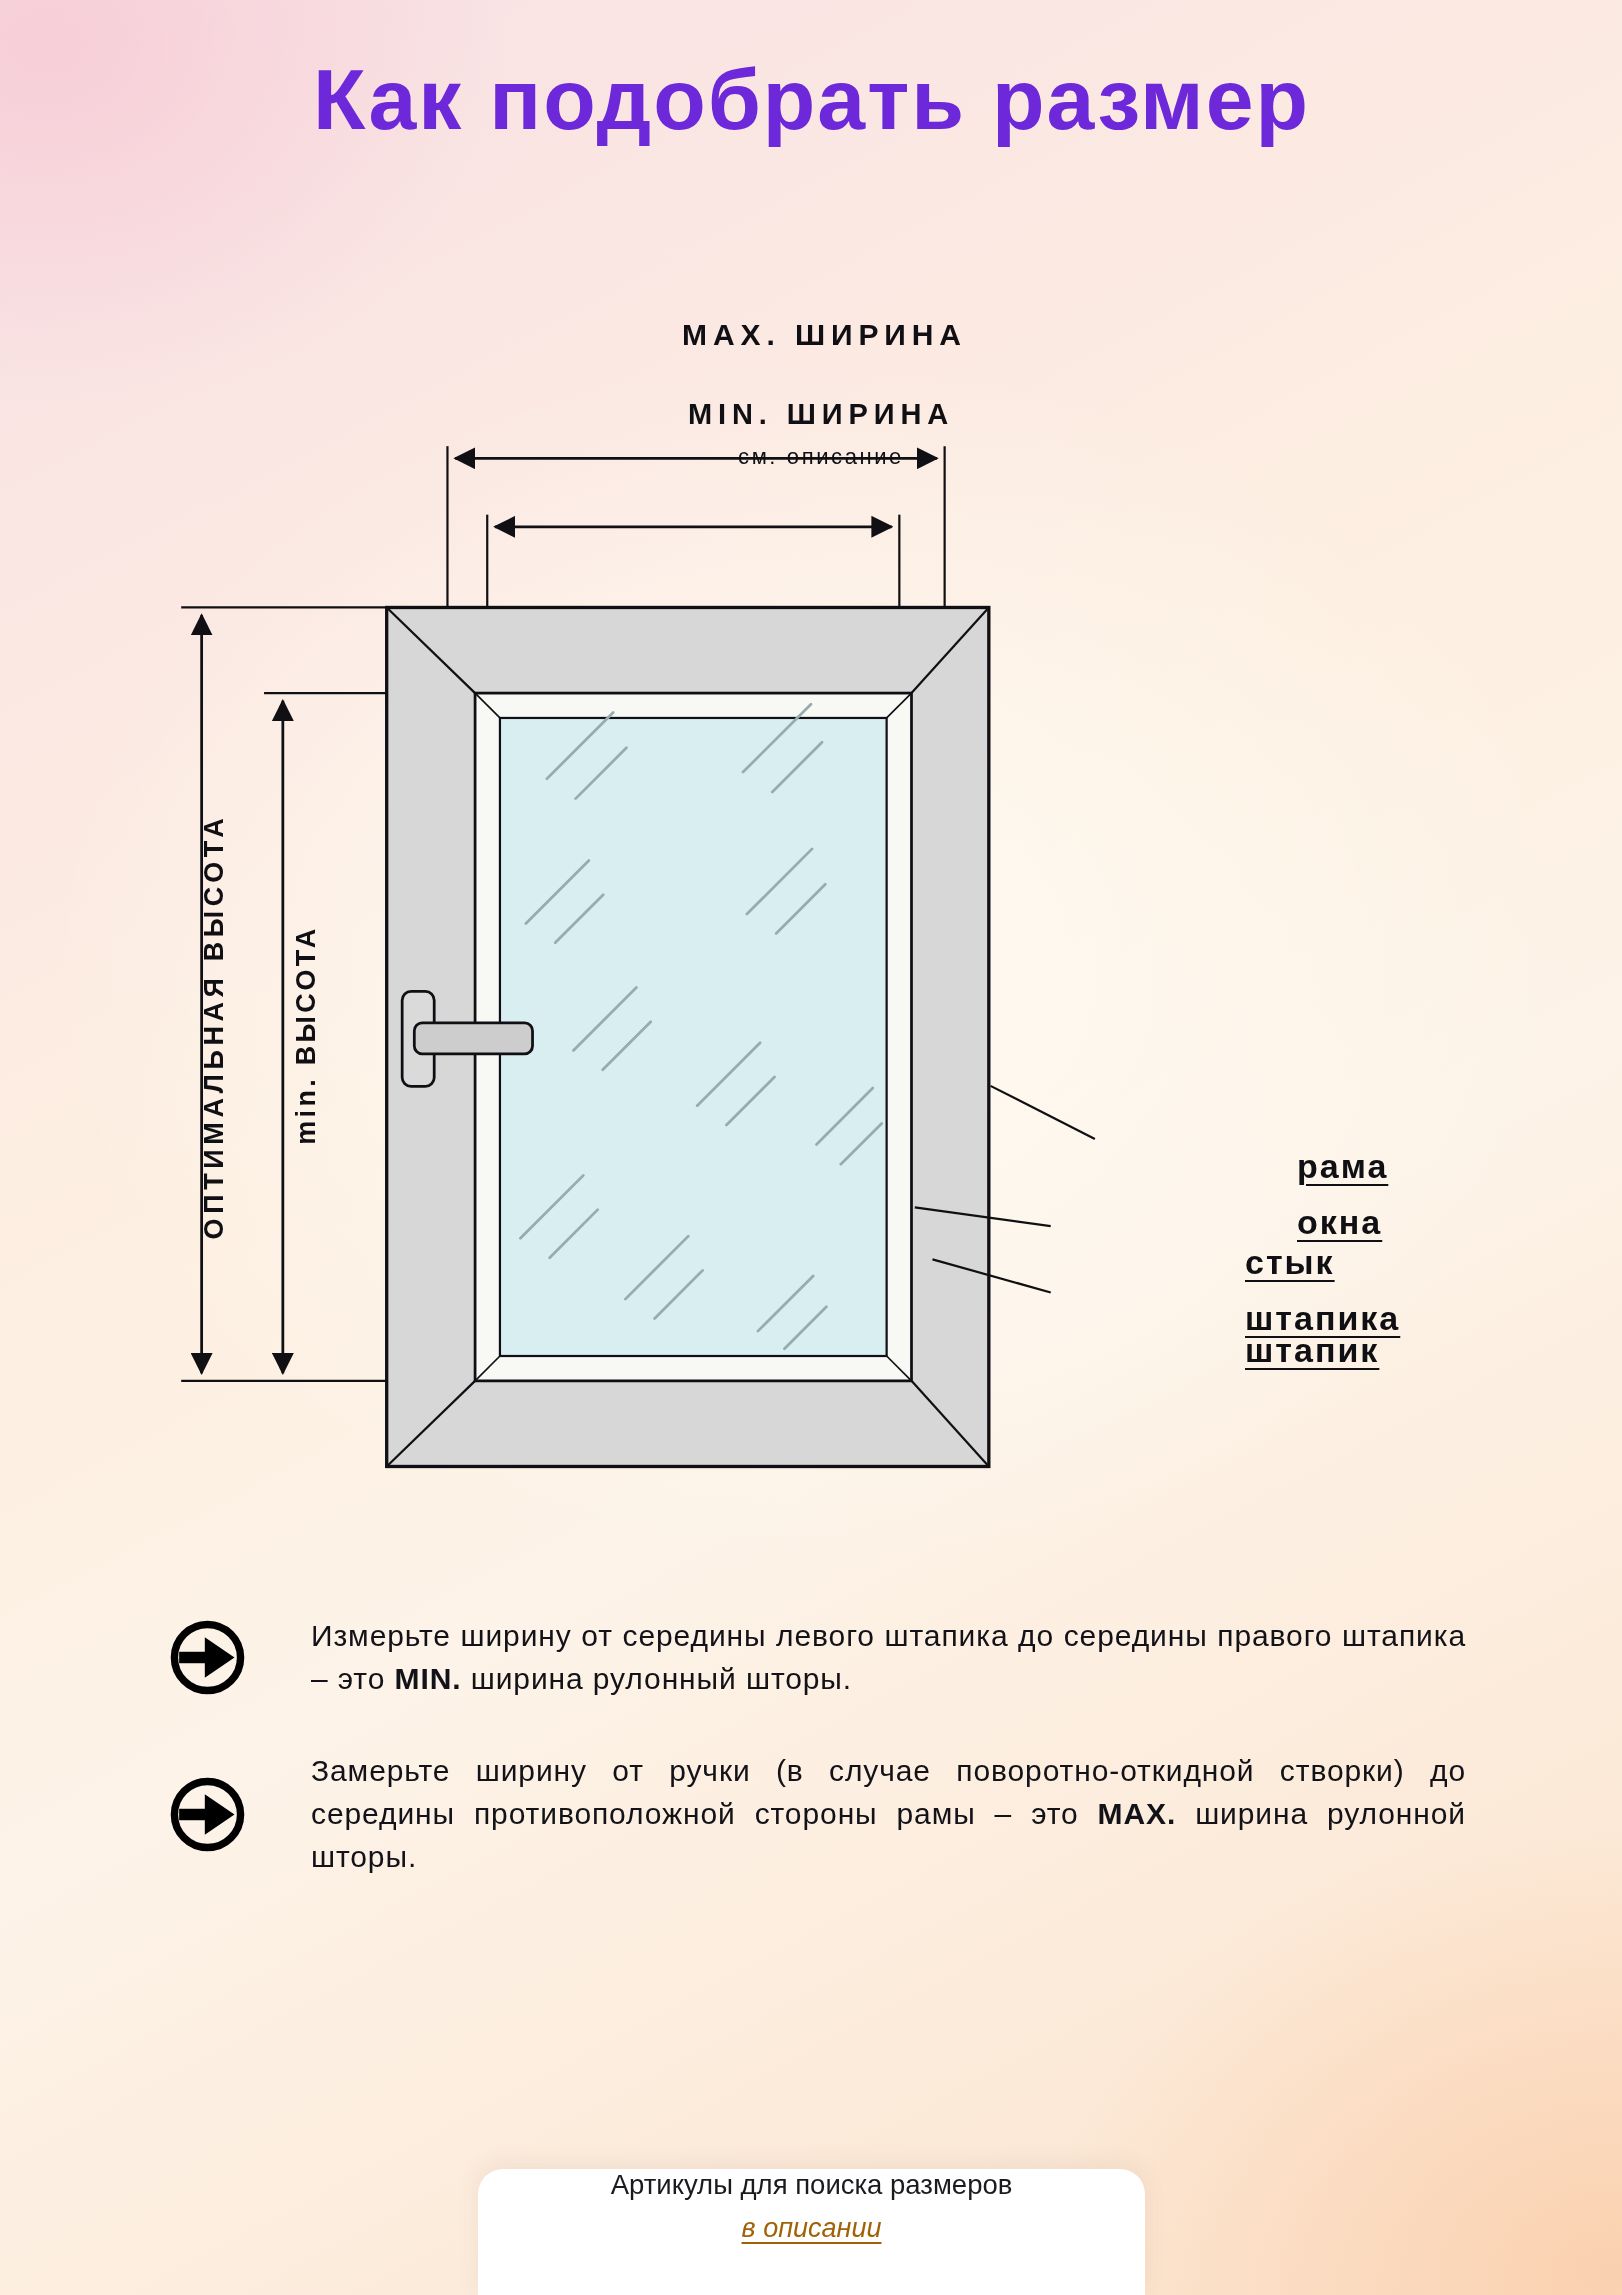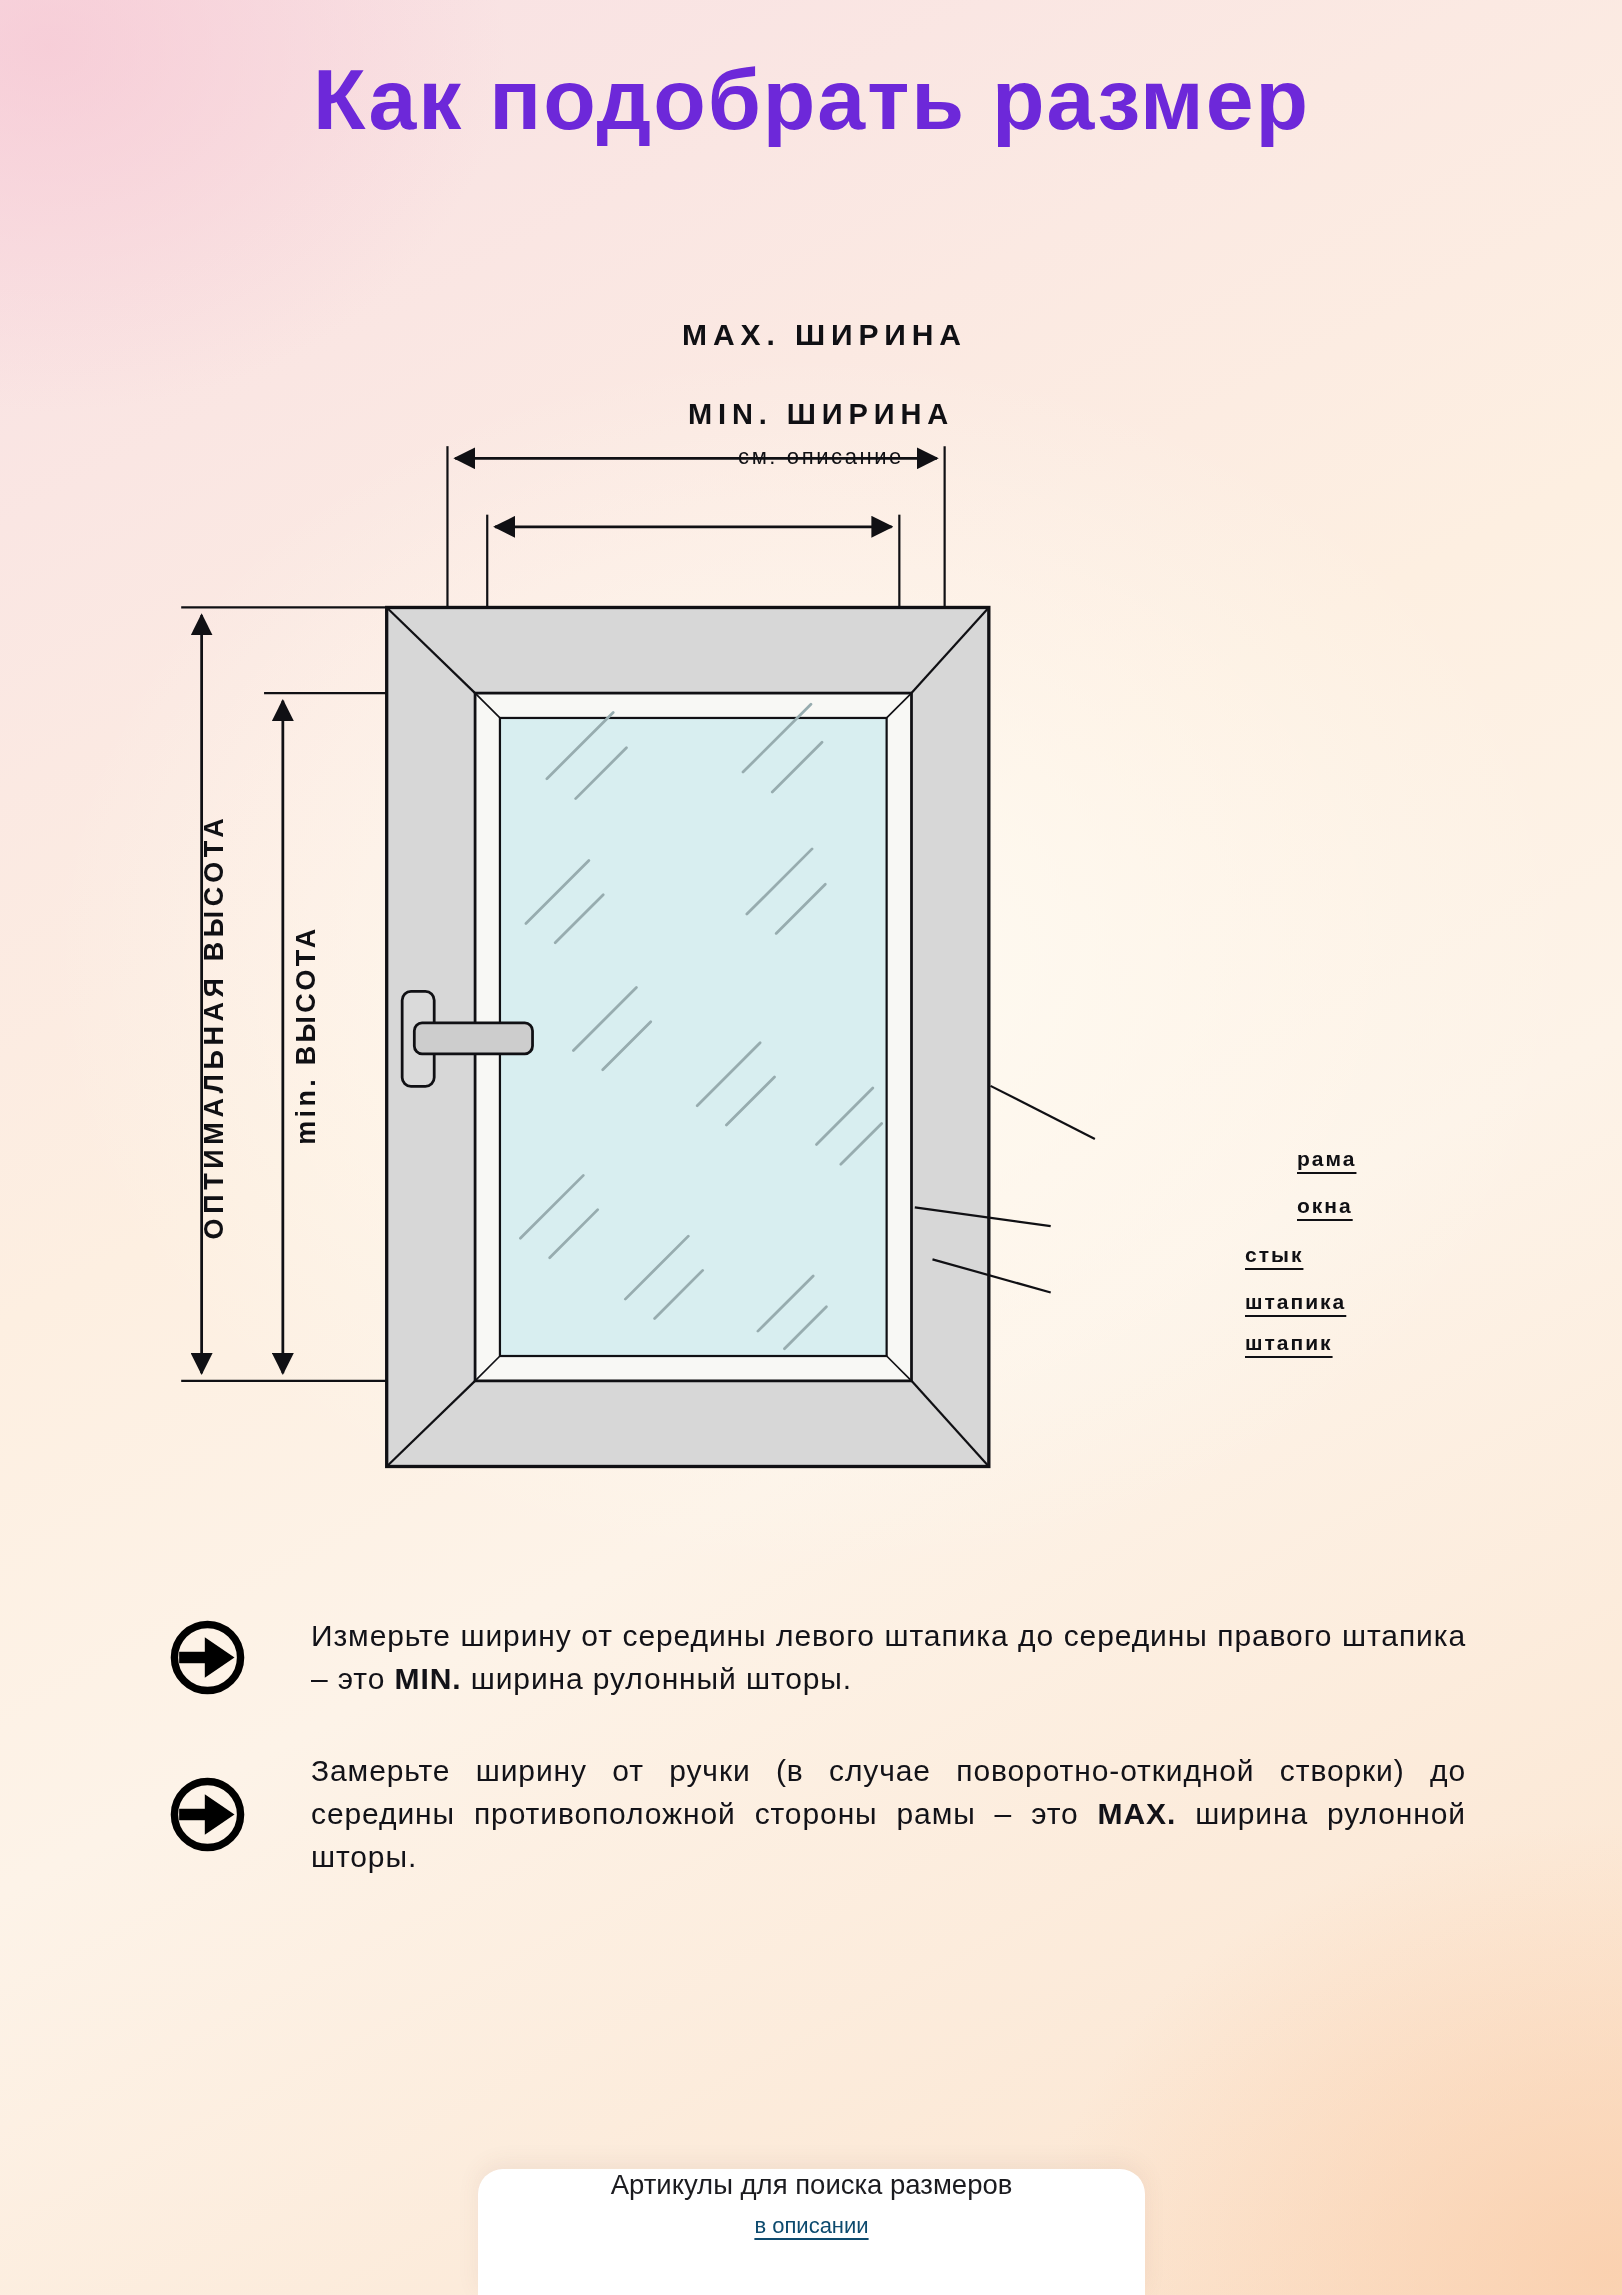--- a/index.html
+++ b/index.html
@@ -28,22 +28,22 @@
 
   .dlabel { position:absolute; color:#101014; white-space:nowrap; }
   .lbl-max  { left:530px; top:30px;  width:589px; text-align:center; font-size:30px; font-weight:700; letter-spacing:5.9px; }
   .lbl-min  { left:577px; top:110px; width:488px; text-align:center; font-size:29px; font-weight:700; letter-spacing:5.9px; }
   .lbl-note { left:577px; top:156px; width:488px; text-align:center; font-size:22px; font-weight:500; letter-spacing:2.6px; }
   .lbl-opt  { left:-80px; top:720px; width:589px; height:37px; line-height:37px; text-align:center;
               transform:rotate(-90deg); font-size:27px; font-weight:700; letter-spacing:4.6px; }
   .lbl-minh { left:116px; top:730px; width:380px; height:34px; line-height:34px; text-align:center;
               transform:rotate(-90deg); font-size:27px; font-weight:700; letter-spacing:3.3px; }
 
-  .callout { position:absolute; display:flex; flex-direction:column; gap:23px;
-             font-size:21px; font-weight:600; letter-spacing:2px; color:#101014; }
+  .callout { position:absolute; display:flex; flex-direction:column; gap:17px;
+             font-size:34px; font-weight:600; letter-spacing:2px; color:#101014; }
   .callout .u { text-decoration:underline; text-underline-offset:5.9px; text-decoration-thickness:2px; }
   .co-frame { left:1297px; top:859px; }
   .co-joint { left:1245px; top:955px; }
   .co-bead  { left:1245px; top:1043px; }
 
   
   .steps { position:absolute; top:1615px; left:167px; width:1299px; }
   .step  { display:flex; align-items:center; gap:63px; }
   .step-1 { margin-bottom:49px; }
   .step-2 { margin-bottom:73px; }
@@ -55,21 +55,21 @@
 
   
   .footer {
     position:absolute; left:478px; bottom:0; width:667px; height:126px;
     background:#ffffff; border-radius:25px 25px 0 0;
     display:flex; flex-direction:column; align-items:center;
     gap:11.8px;
     box-shadow:0 -5.2px 22px rgba(120,80,60,.08);
   }
   .footer .caption { font-size:27.5px; color:#1b1b1f; }
-  .footer .link { font-size:22px; color:#0c4a6e; text-decoration:underline; text-underline-offset:4.6px; cursor:pointer; }
+  .footer .link { font-size:27px; color:#a16207; text-decoration:underline; text-underline-offset:4.6px; cursor:pointer;font-style:italic; }
 </style>
 </head>
 <body>
 
 <div class="page">
 
   <h1 class="title">
     <span>Как подобрать размер</span><br>
   </h1>
 

